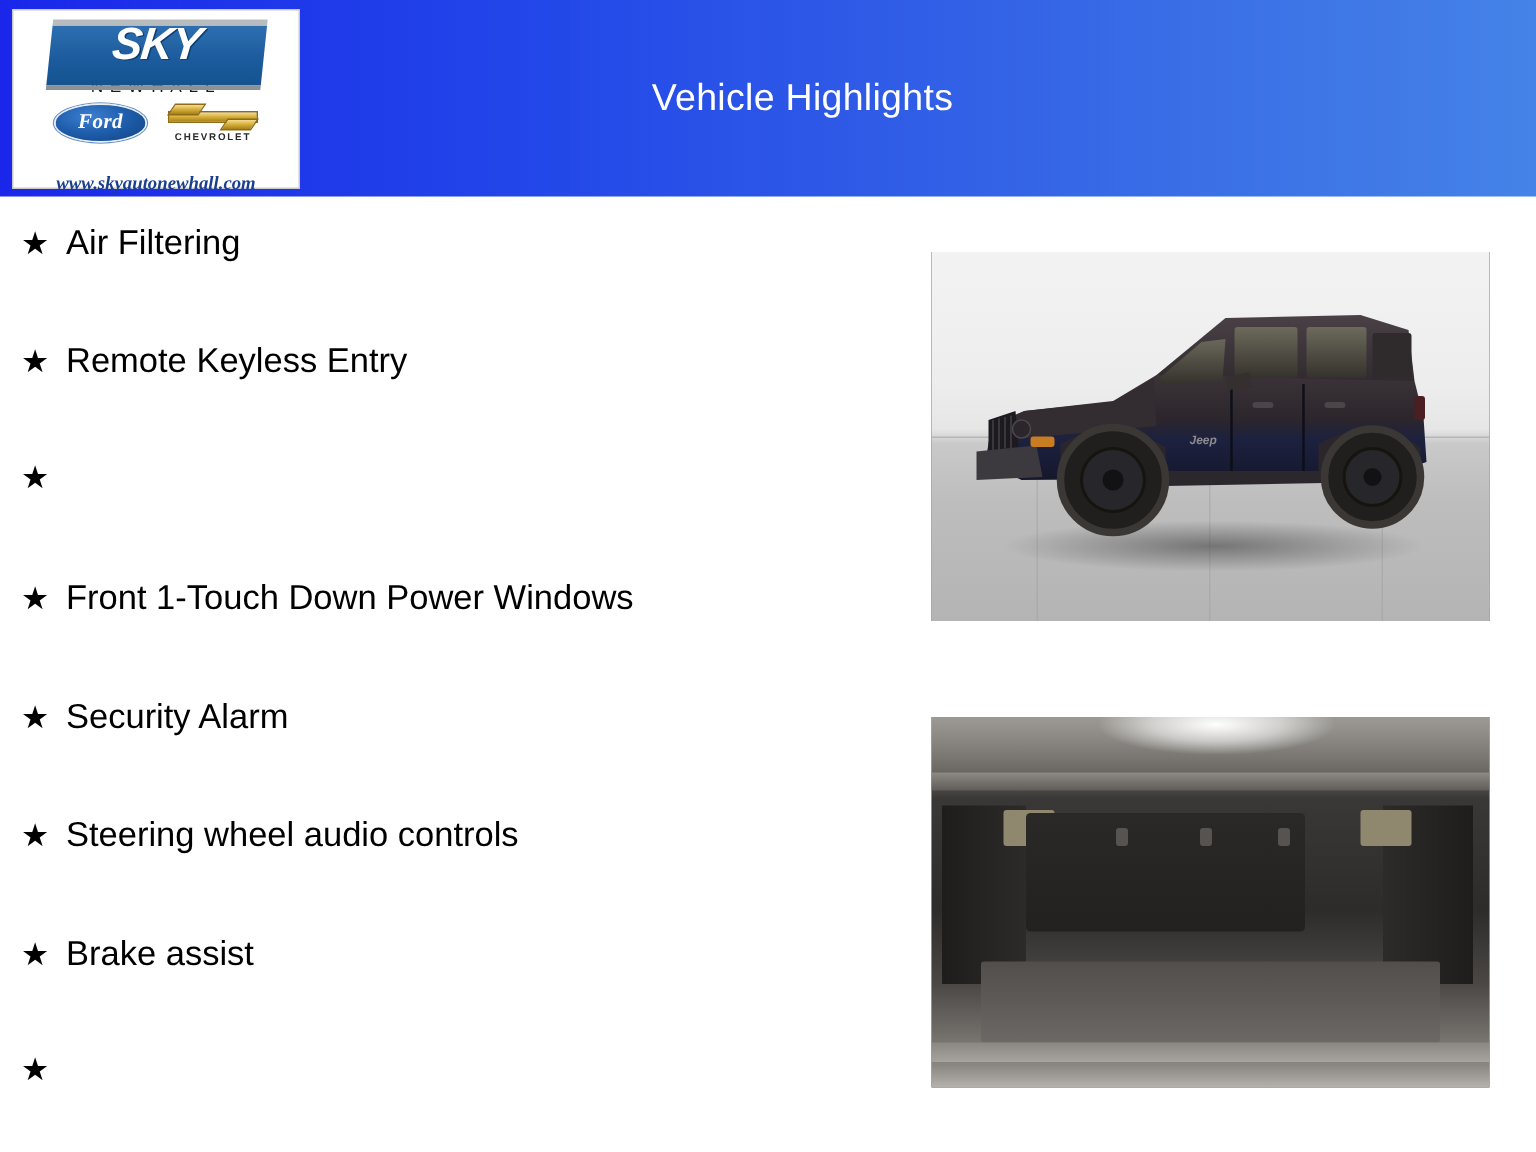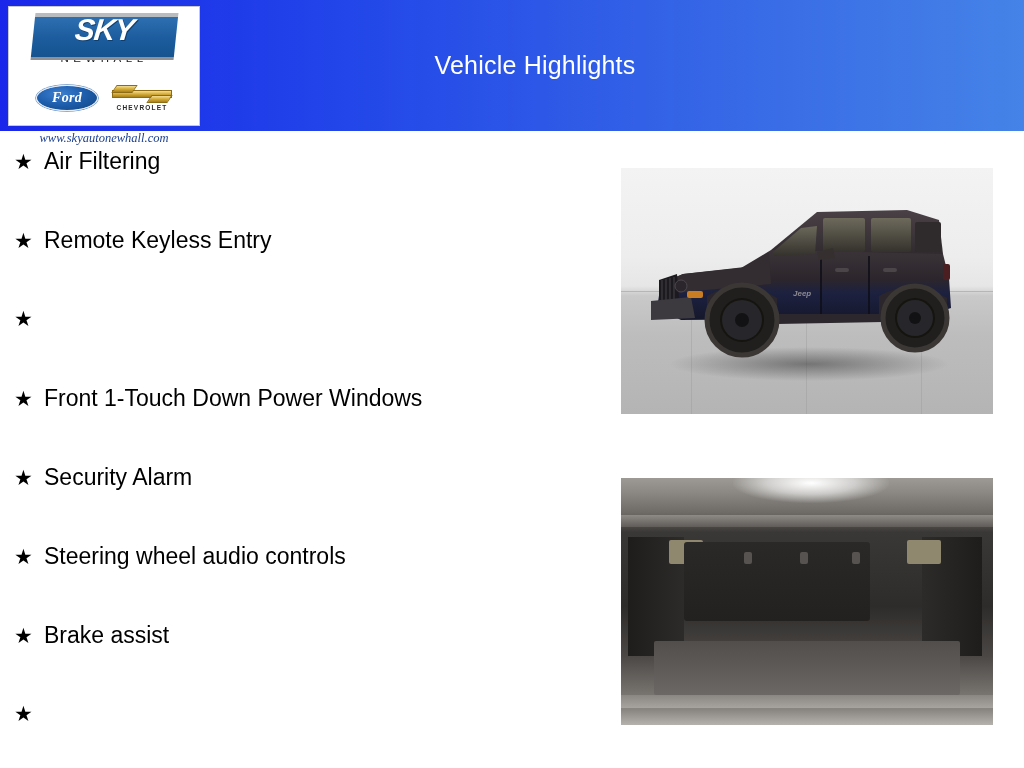--- a/index.html
+++ b/index.html
@@ -47,21 +47,21 @@
     letter-spacing:-1px; font-style:italic;
     text-shadow:1px 1px 0 #0d3f70;
     transform:skewX(-6deg);
   }
   .newhall {
     font-size:11.5px; letter-spacing:4.5px; color:#1a1a1a;
     font-weight:400; margin-top:5px;text-align:right;
   }
   .brand-row {
     display:flex; align-items:center; justify-content:center;
-    gap:14px; margin-top:20px; width:100%;
+    gap:14px; margin-top:4px; width:100%;
   }
   .ford-oval {
     width:62px; height:26px; border-radius:50%;
     background:radial-gradient(ellipse at 38% 32%, #3f7fd0 0%, #1f5fae 45%, #10437f 100%);
     border:1.4px solid #e9eef5;
     display:flex; align-items:center; justify-content:center;
     box-shadow:0 0 0 0.8px #6a93c4;
   }
   .ford-oval span {
     color:#ffffff; font-family:"Liberation Serif", serif;
@@ -82,21 +82,21 @@
     left:2px; top:1px; width:21px; height:8px; transform:skewX(-34deg);
   }
   .chev-bowtie .bar.r {
     left:37px; top:11px; width:21px; height:8px; transform:skewX(-34deg);
   }
   .chev-label {
     font-size:6.5px; letter-spacing:1.2px; color:#2a2a2a; margin-top:1px; font-weight:bold;
   }
   .site-url {
     font-family:"Liberation Serif", serif;
-    font-style:italic; font-weight:normal;
+    font-style:italic; font-weight:bold;
     font-size:12.5px; color:#1b3f8f; margin-top:20px;
   }
 
   
   .bullets {
     position:absolute; left:0; top:150px; width:600px;
   }
   .bullet-row {
     display:flex; align-items:baseline;
     height:79px;

